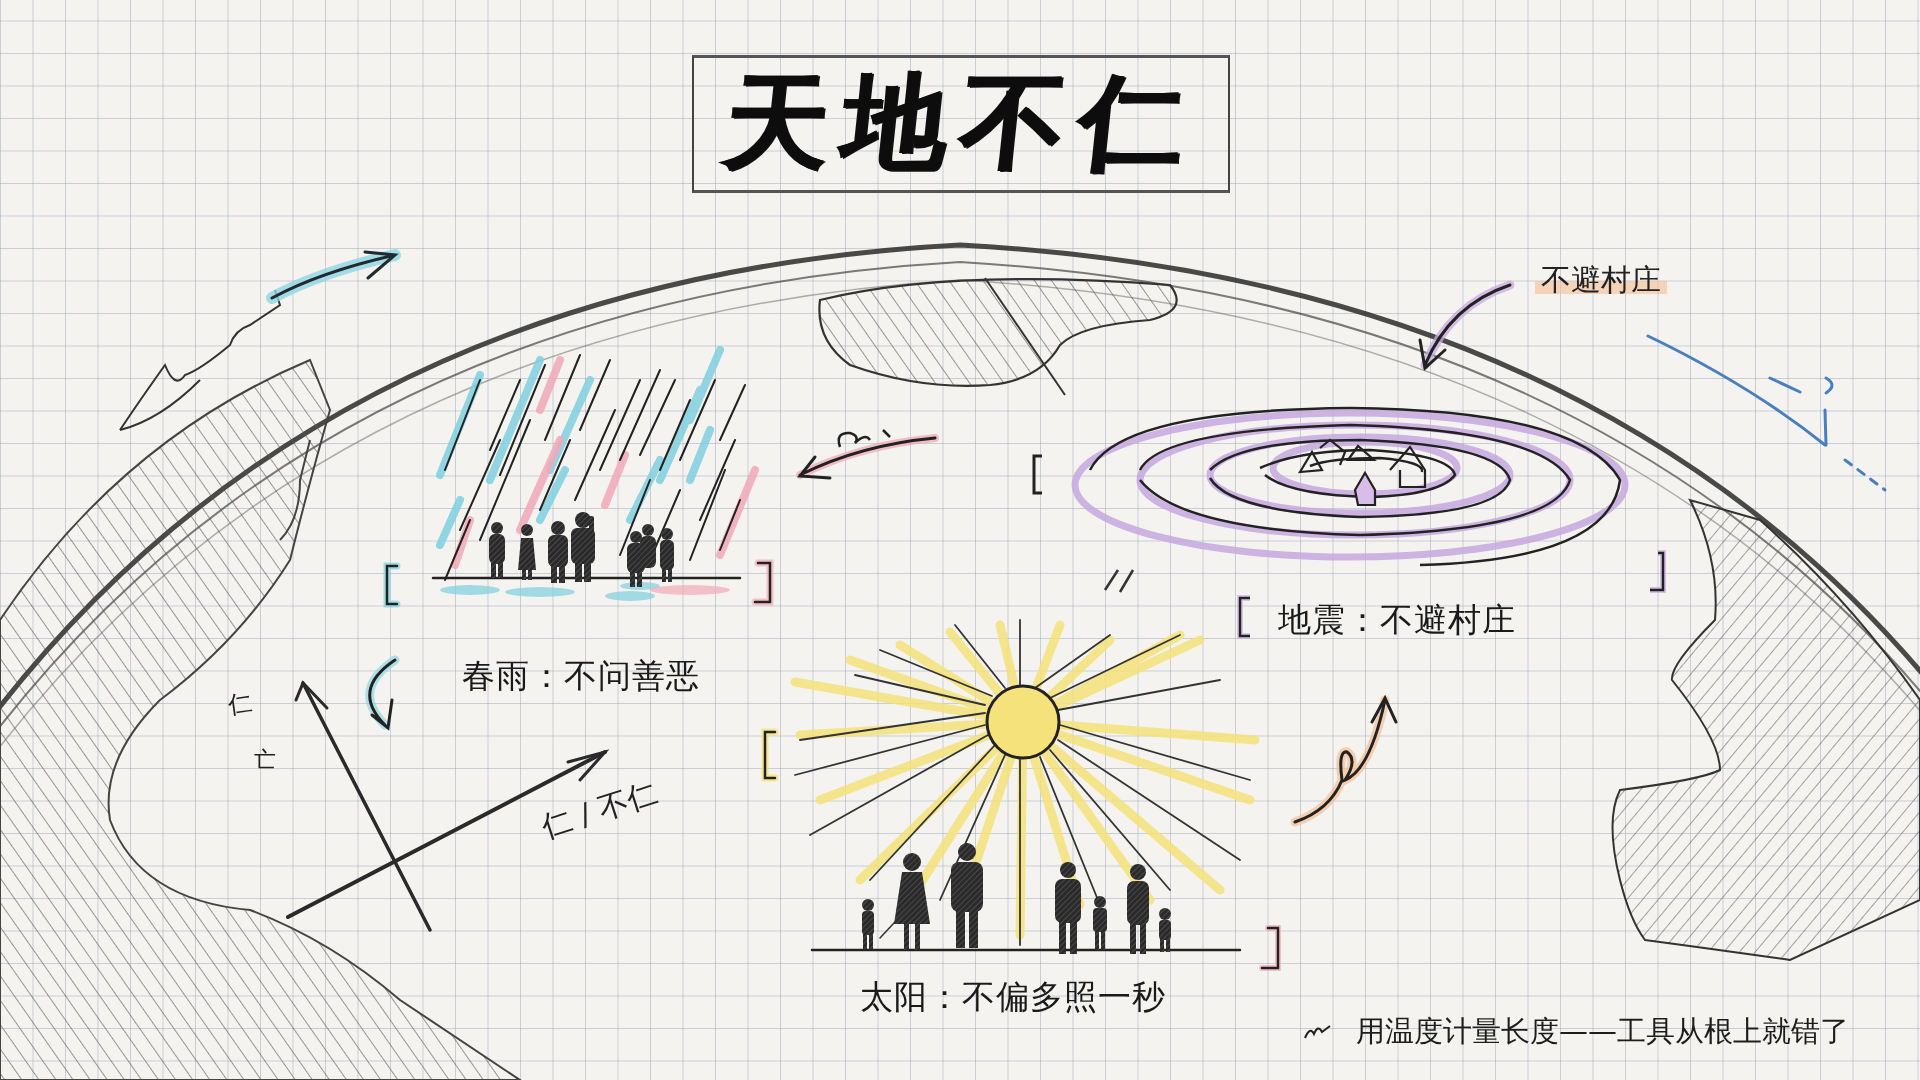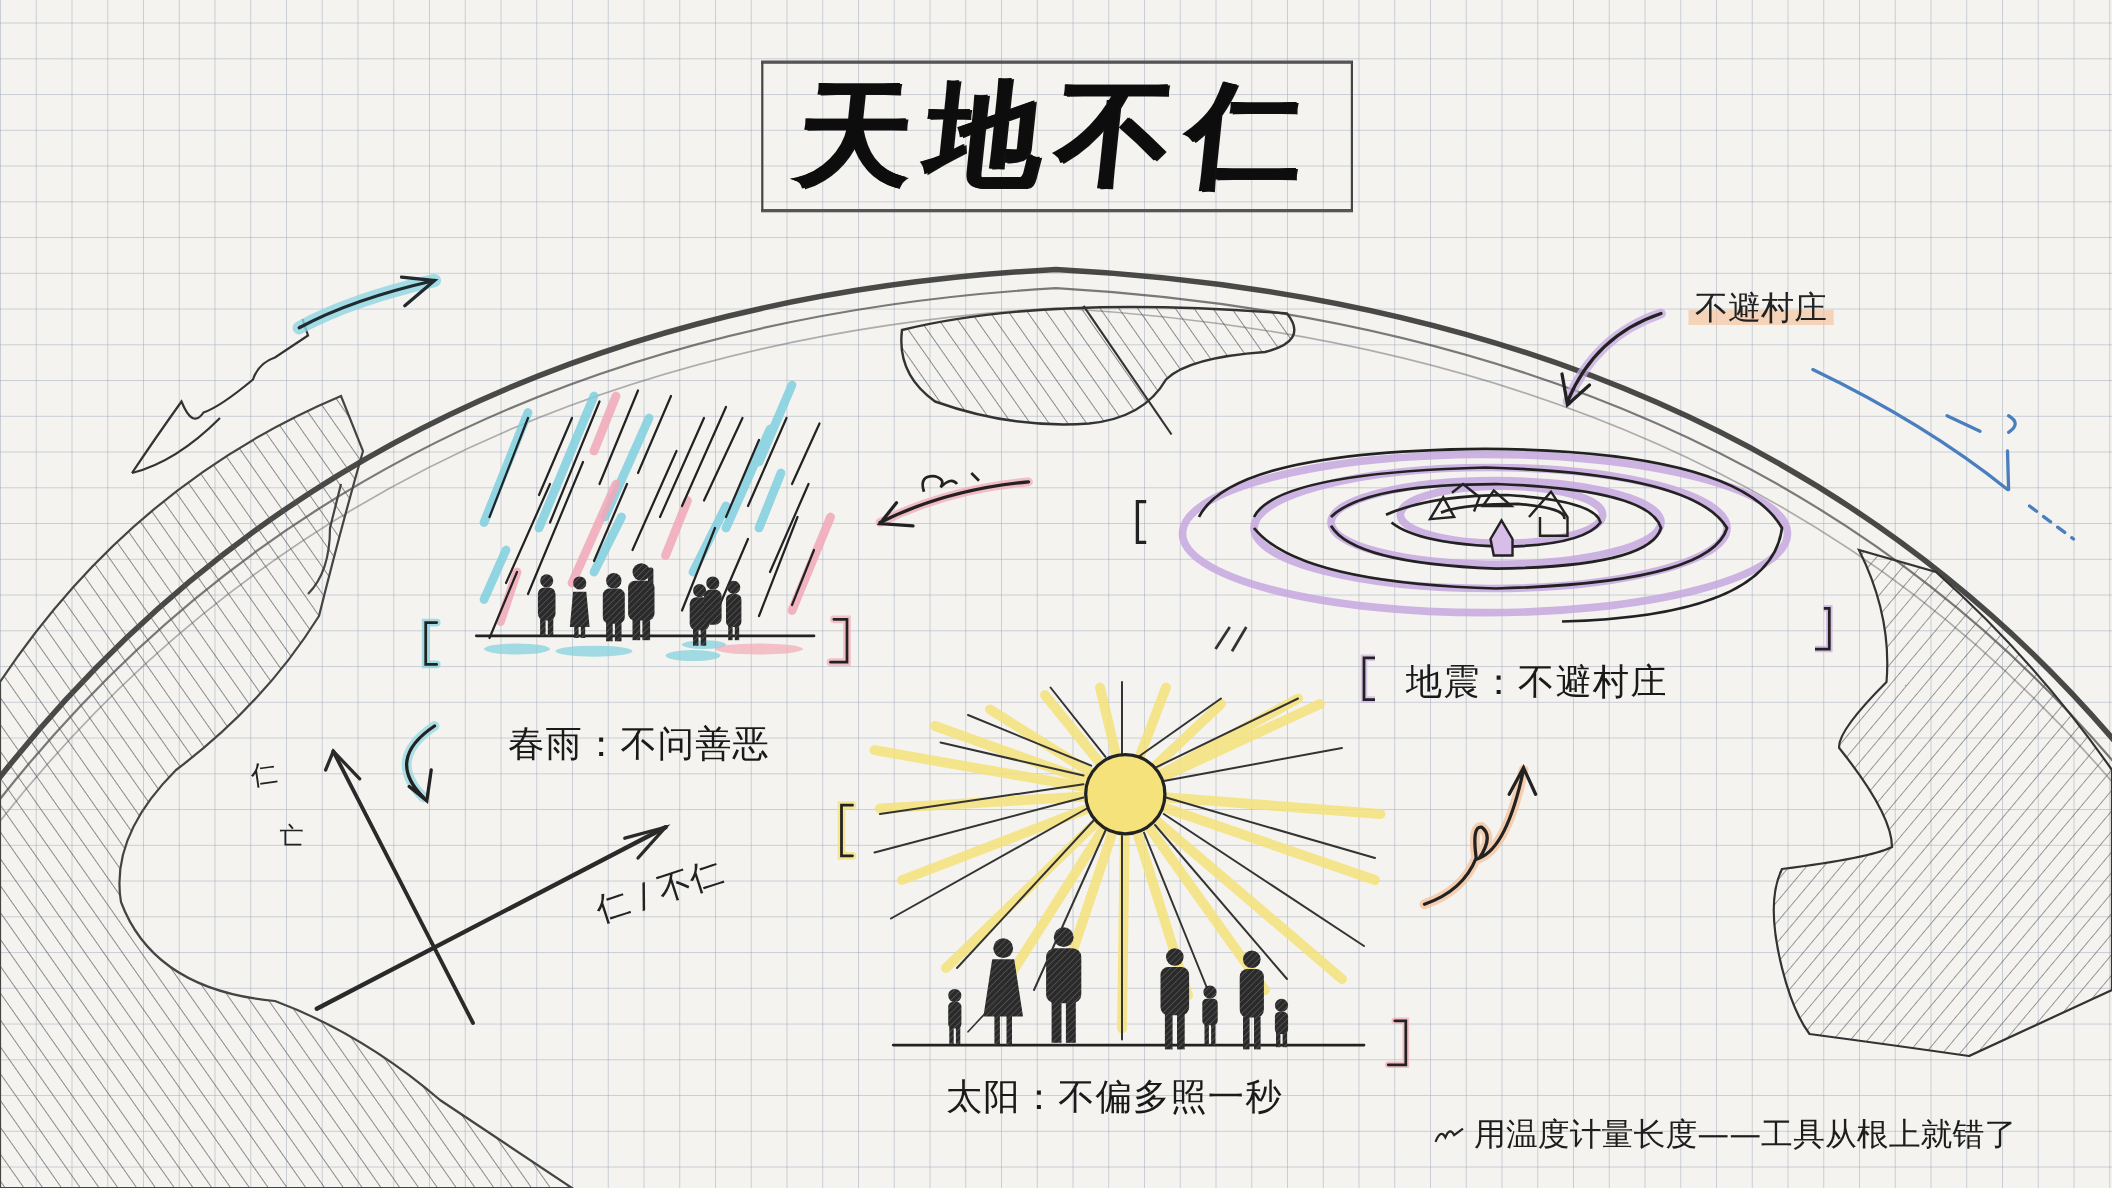--- a/index.html
+++ b/index.html
@@ -372,14 +372,14 @@
 
 <div class="label" style="left:462px; top:622px;margin-top:32px;">春雨：不问善恶</div>
 <div class="label" style="left:1278px; top:598px;">地震：不避村庄</div>
 <div class="label" style="left:860px; top:975px;text-align:center;">太阳：不偏多照一秒</div>
 
 <div class="hand" style="left:540px; top:790px; transform:rotate(-18deg); font-size:30px;">仁 / 不仁</div>
 <div class="hand" style="left:228px; top:688px; font-size:24px; transform:rotate(-8deg);">仁</div>
 <div class="hand" style="left:254px; top:745px; font-size:22px;">亡</div>
 
 <div class="footer-note">
-  <span style="margin-left:40px;">用温度计量长度——工具从根上就错了</span>
+  <span style="margin-left:56px;">用温度计量长度——工具从根上就错了</span>
 </div>
 
 </body></html>

